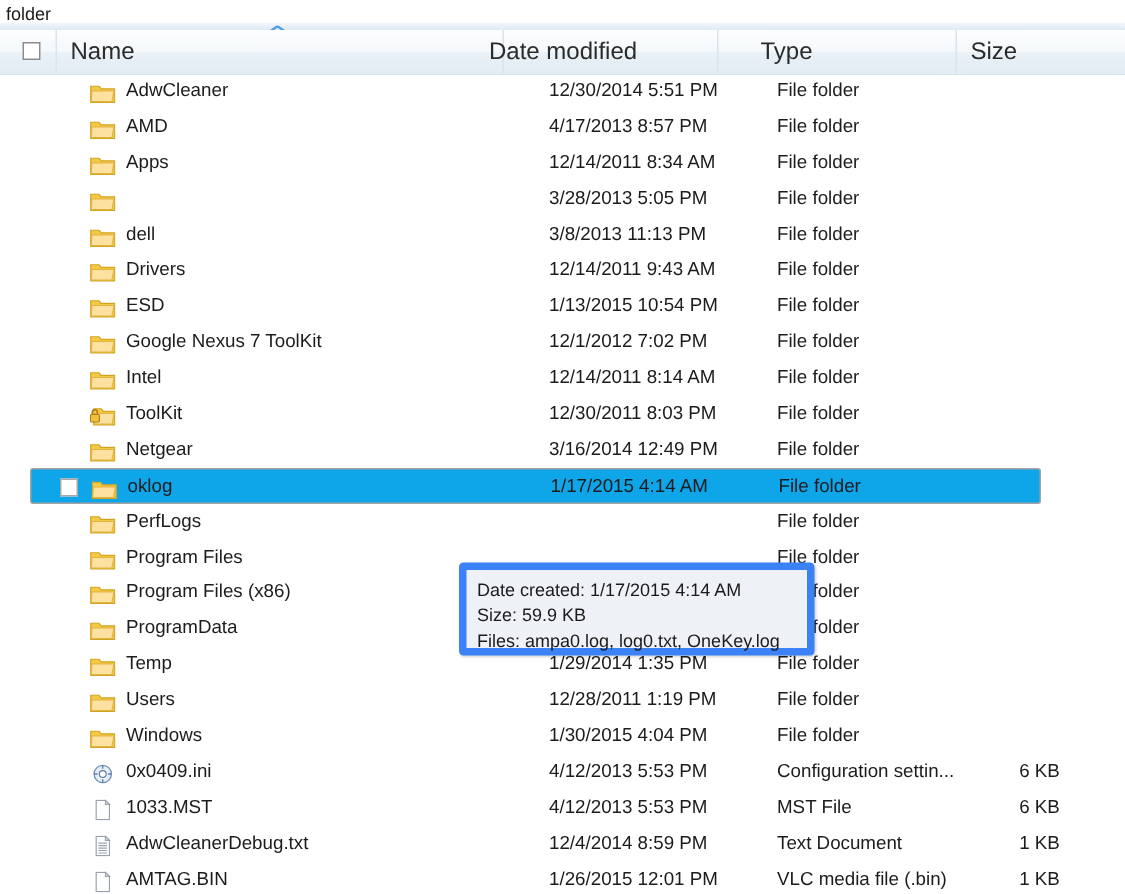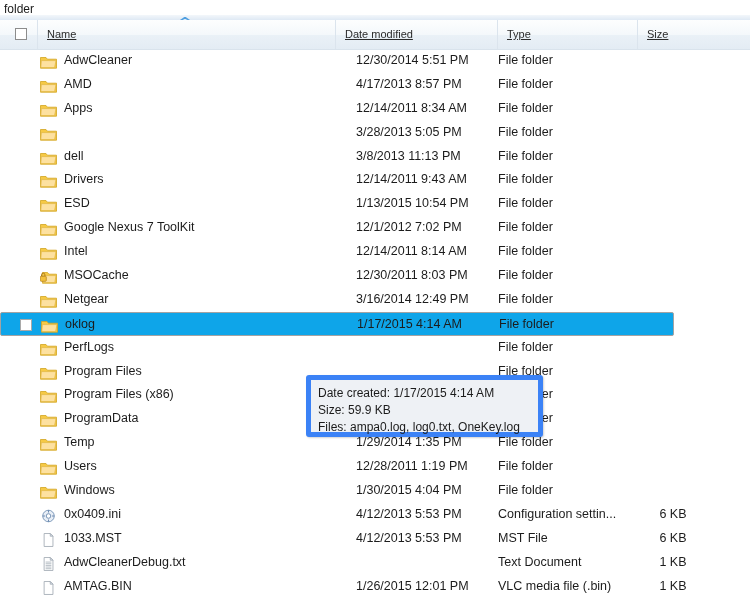--- a/index.html
+++ b/index.html
@@ -54,46 +54,45 @@
     width: 750px;
     height: 29px;
     background: linear-gradient(to bottom, #fdfefe 0%, #f4f8fb 50%, #eaf1f7 51%, #e3ecf4 100%);
     border-bottom: 1px solid #d9e3ec;
   }
   .hdr-cell {
     position: absolute;
     top: 0;
     height: 29px;
     line-height: 29px;
-    font-size: 11px;
+    font-size: 16px;
     color: #2b2b2b;
     padding-left: 9px;
     box-sizing: border-box;
     border-right: 1px solid #dbe4ed;
     white-space: nowrap;
     overflow: hidden;
-    text-decoration: underline;
   }
   .hdr-checkbox-cell {
     left: 0;
     width: 38px;
     border-right: 1px solid #dbe4ed;
   }
   .hdr-check {
     position: absolute;
     left: 15px;
     top: 8px;
     width: 12px;
     height: 12px;
     border: 1px solid #8c8c8c;
     background: #ffffff;
     box-sizing: border-box;
   }
   .hdr-name   { left: 38px;  width: 298px; }
-  .hdr-date   { left: 336px; width: 162px; }
+  .hdr-date   { left: 317px; width: 162px; }
   .hdr-type   { left: 498px; width: 140px; }
   .hdr-size   { left: 638px; width: 112px; border-right: none; }
 
   
   .sort-arrow {
     position: absolute;
     left: 176px;
     top: 13px;
     width: 18px;
     height: 7px;
@@ -107,39 +106,40 @@
     top: 49px;
     width: 750px;
     height: 547px;
     overflow: hidden;
   }
   .row {
     position: relative;
     height: 23.9px;
     width: 674px;
     box-sizing: border-box;
+    margin-left: 20px;
   }
   .row.selected {
     background: #0ea5e9;
     border: 1px solid #a3a3a3;
     border-radius: 2px;
   }
   .cell {
     position: absolute;
     top: 0;
     height: 23.9px;
     line-height: 23.9px;
     font-size: 12.5px;
     color: #1c1c1c;
     white-space: nowrap;
     overflow: hidden;
   }
   .c-icon { left: 40px; width: 20px; }
   .c-name { left: 64px; width: 268px; }
-  .c-date { left: 356px; width: 150px; }
+  .c-date { left: 346px; width: 150px; }
   .c-type { left: 498px; width: 136px; }
   .c-size { left: 638px; width: 70px; text-align: center; }
 
   .rowcheck {
     position: absolute;
     left: 19px;
     top: 6px;
     width: 12px;
     height: 12px;
     border: 1px solid #a9a9a9;
@@ -315,21 +315,21 @@
       </div>
       <div class="row">
         <div class="cell c-icon">
           <div class="ico"><svg width="17" height="14" viewBox="0 0 17 14">
               <path d="M2.5 2.5 L7.5 2.5 L8.9 4.2 L16.5 4.2 L16.5 13.2 L2.5 13.2 Z" fill="#f6c945" stroke="#d2a521" stroke-width="0.8"></path>
               <path d="M3.2 5.6 L16 5.6 L14.8 12.6 L2.8 12.6 Z" fill="#fde1a0" stroke="#e0b441" stroke-width="0.7"></path>
               <path d="M1.5 6.5 L1.5 4.8 A1.7 1.7 0 0 1 4.9 4.8 L4.9 6.5" fill="none" stroke="#b07c18" stroke-width="1"></path>
               <rect x="0.3" y="6.3" width="6" height="5" rx="0.8" fill="#f3c03a" stroke="#b07c18" stroke-width="0.7"></rect>
             </svg></div>
         </div>
-        <div class="cell c-name">MSOCache</div>
+        <div class="cell c-name">ToolKit</div>
         <div class="cell c-date">12/30/2011 8:03 PM</div>
         <div class="cell c-type">File folder</div>
         <div class="cell c-size"></div>
       </div>
       <div class="row">
         <div class="cell c-icon">
           <div class="ico"><svg width="17" height="14" viewBox="0 0 17 14">
               <path d="M0.5 2.5 L6 2.5 L7.4 4.2 L16.5 4.2 L16.5 13.2 L0.5 13.2 Z" fill="#f6c945" stroke="#d2a521" stroke-width="0.8"></path>
               <path d="M1.3 5.6 L16 5.6 L14.6 12.6 L0.8 12.6 Z" fill="#fde1a0" stroke="#e0b441" stroke-width="0.7"></path>
             </svg></div>
@@ -470,20 +470,21 @@
               <path d="M3.5 0.6 L10.5 0.6 L13.6 3.7 L13.6 15.4 L3.5 15.4 Z" fill="#ffffff" stroke="#9aa3ad" stroke-width="0.9"></path>
               <path d="M10.5 0.6 L10.5 3.7 L13.6 3.7 Z" fill="#dde3ea" stroke="#9aa3ad" stroke-width="0.8"></path>
               <line x1="5.2" y1="5.8" x2="11.8" y2="5.8" stroke="#9aa3ad" stroke-width="0.8"></line>
               <line x1="5.2" y1="7.699999999999999" x2="11.8" y2="7.699999999999999" stroke="#9aa3ad" stroke-width="0.8"></line>
               <line x1="5.2" y1="9.6" x2="11.8" y2="9.6" stroke="#9aa3ad" stroke-width="0.8"></line>
               <line x1="5.2" y1="11.5" x2="11.8" y2="11.5" stroke="#9aa3ad" stroke-width="0.8"></line>
               <line x1="5.2" y1="13.399999999999999" x2="11.8" y2="13.399999999999999" stroke="#9aa3ad" stroke-width="0.8"></line>
             </svg></div>
         </div>
         <div class="cell c-name">AdwCleanerDebug.txt</div>
+        <div class="cell c-date">12/4/2014 8:59 PM</div>
         <div class="cell c-type">Text Document</div>
         <div class="cell c-size">1 KB</div>
       </div>
       <div class="row">
         <div class="cell c-icon">
           <div class="ico"><svg width="17" height="14" viewBox="0 0 17 16">
               <path d="M3.5 0.6 L10.5 0.6 L13.6 3.7 L13.6 15.4 L3.5 15.4 Z" fill="#ffffff" stroke="#9aa3ad" stroke-width="0.9"></path>
               <path d="M10.5 0.6 L10.5 3.7 L13.6 3.7 Z" fill="#dde3ea" stroke="#9aa3ad" stroke-width="0.8"></path>
             </svg></div>
         </div>

